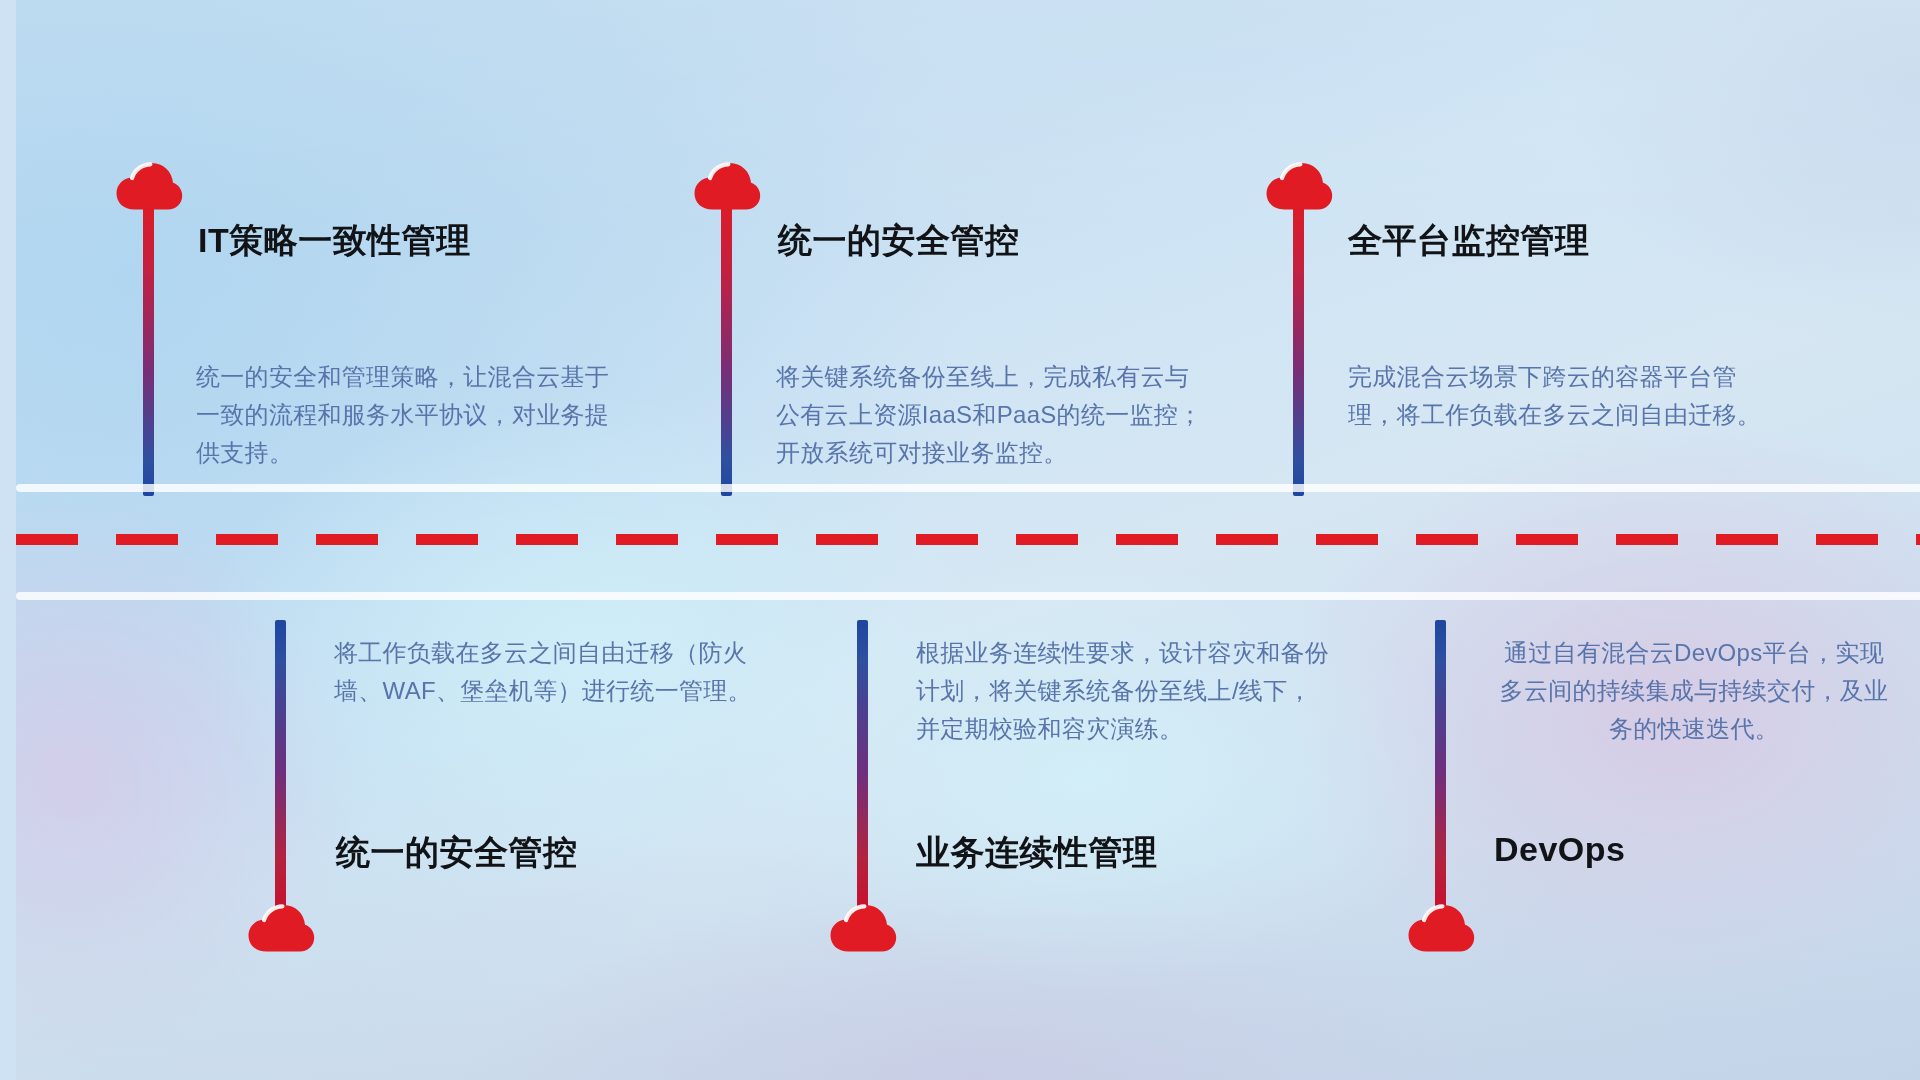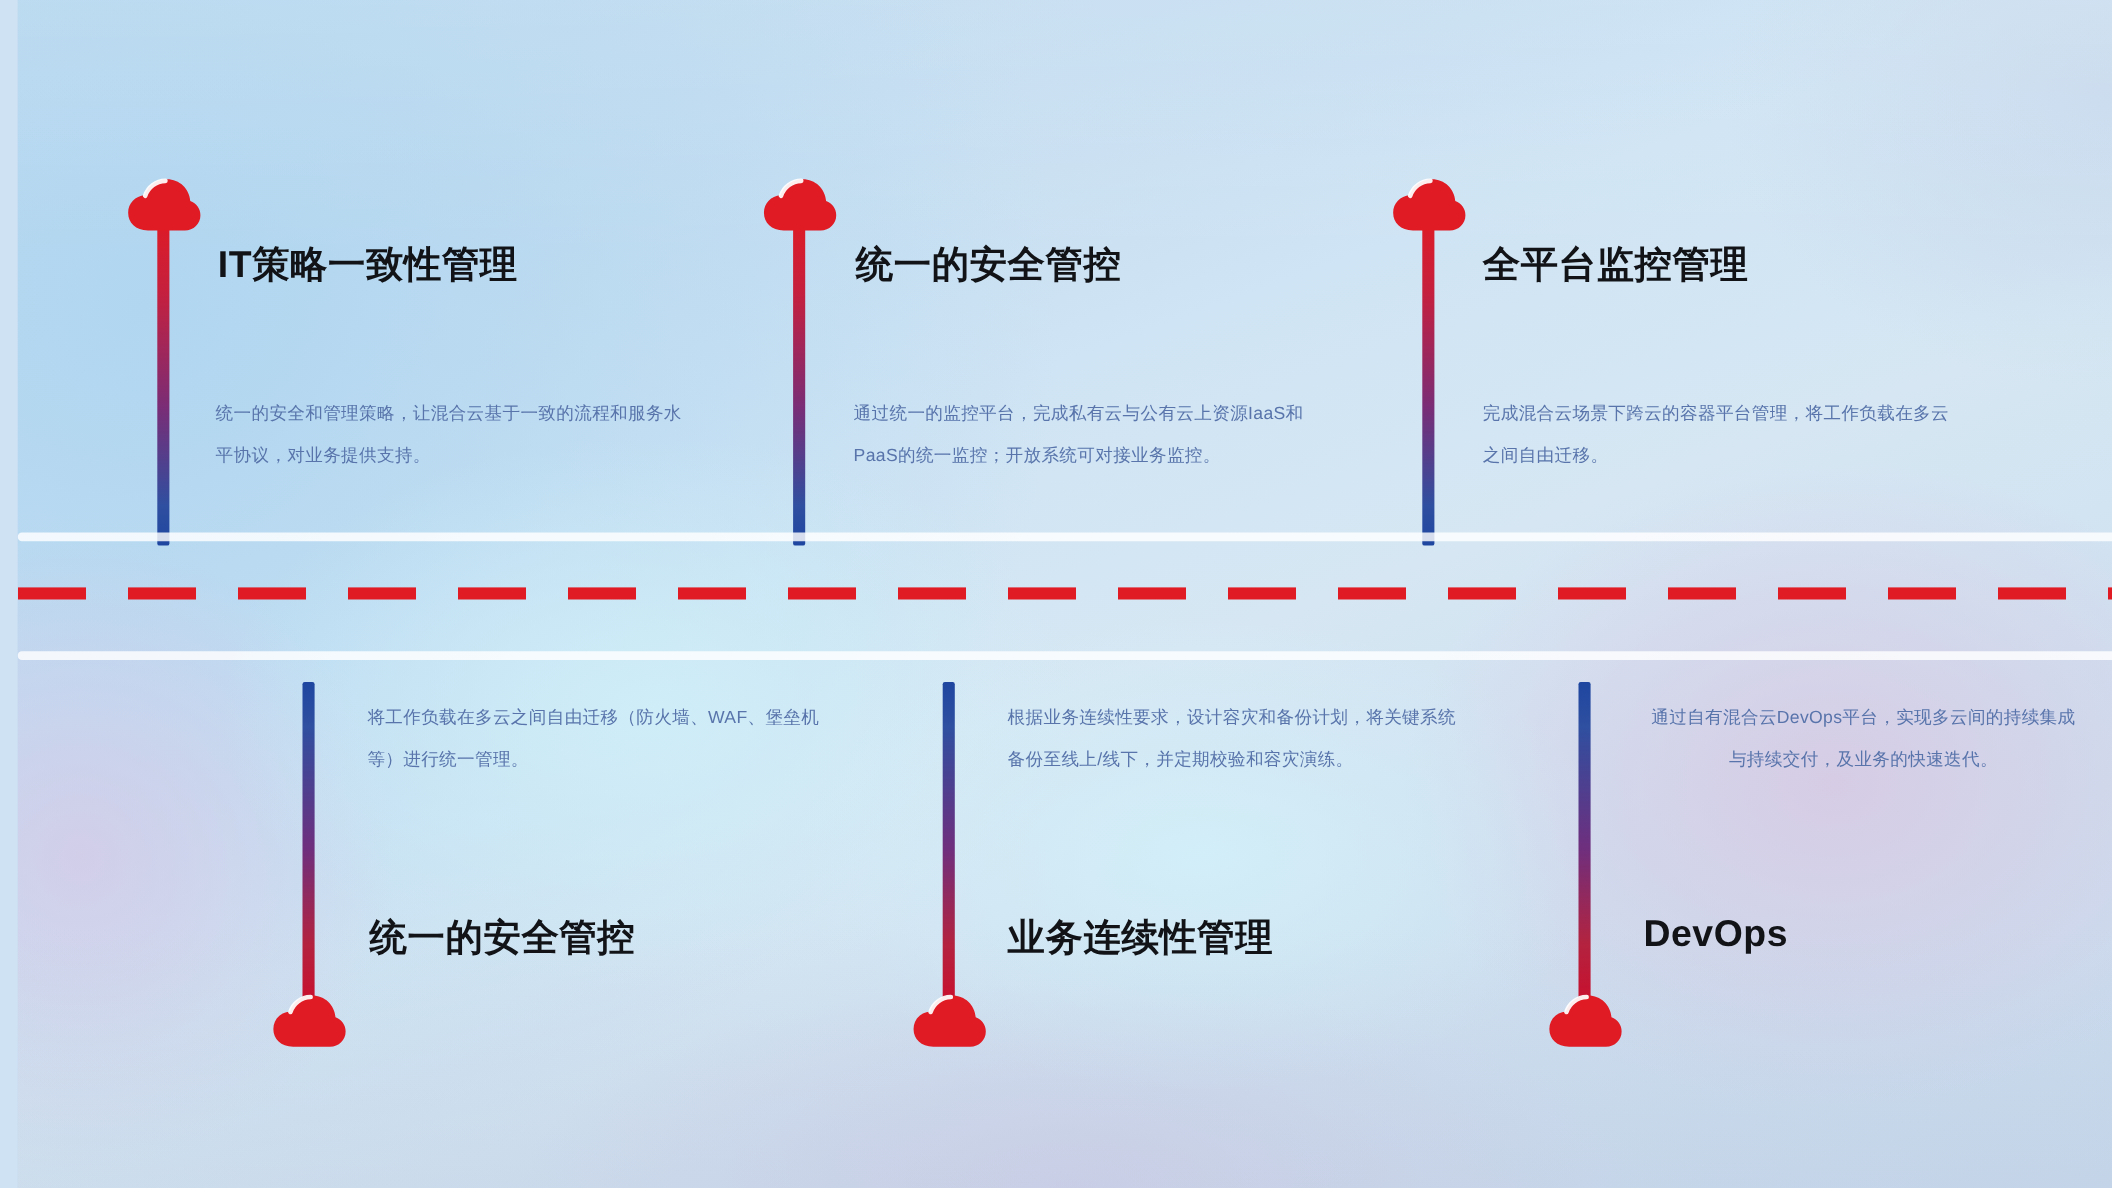--- a/index.html
+++ b/index.html
@@ -133,21 +133,21 @@
   .heading {
     position: absolute;
     font-size: 34px;
     font-weight: 700;
     color: #111317;
     letter-spacing: 0.5px;
     white-space: nowrap;
   }
   .body-text {
     position: absolute;
-    font-size: 16px;
+    font-size: 24px;
     line-height: 38px;
     color: #5874ab;
     letter-spacing: 0.3px;
   }
 </style>
 </head>
 <body>
 
 <div id="stage">
 
@@ -180,21 +180,21 @@
     <div class="marker" style="left:676px; top:160px;">
       <div class="stem stem-down" style="top:36px; height:300px;"></div>
       <div class="cloud">
         <svg viewBox="0 0 70 52" xmlns="http://www.w3.org/2000/svg">
           <path d="M20.5 49.5 C9.3 49.5 2.5 42.6 2.5 33.5 C2.5 24.8 9.0 18.2 17.6 17.6 C20.4 9.0 28.4 3.0 37.8 3.0 C49.2 3.0 58.2 11.6 59.0 22.7 C64.6 24.6 68.2 29.6 68.2 35.7 C68.2 43.6 62.0 49.5 54.0 49.5 Z" fill="#e01b24"></path>
           <path d="M18.0 18.0 C20.6 10.0 27.8 4.6 36.4 4.4" fill="none" stroke="#ffffff" stroke-width="4.2" stroke-linecap="round" opacity="0.92"></path>
         </svg>
       </div>
     </div>
     <div class="heading" style="left:762px; top:218px;">统一的安全管控</div>
-    <div class="body-text" style="left:760px; top:358px; width:436px;">通过统一的监控平台，完成私有云与公有云上资源IaaS和PaaS的统一监控；开放系统可对接业务监控。</div>
+    <div class="body-text" style="left:760px; top:358px; width:436px;">将关键系统备份至线上，完成私有云与公有云上资源IaaS和PaaS的统一监控；开放系统可对接业务监控。</div>
   </div>
 
   <div class="col">
     <div class="marker" style="left:1248px; top:160px;">
       <div class="stem stem-down" style="top:36px; height:300px;"></div>
       <div class="cloud">
         <svg viewBox="0 0 70 52" xmlns="http://www.w3.org/2000/svg">
           <path d="M20.5 49.5 C9.3 49.5 2.5 42.6 2.5 33.5 C2.5 24.8 9.0 18.2 17.6 17.6 C20.4 9.0 28.4 3.0 37.8 3.0 C49.2 3.0 58.2 11.6 59.0 22.7 C64.6 24.6 68.2 29.6 68.2 35.7 C68.2 43.6 62.0 49.5 54.0 49.5 Z" fill="#e01b24"></path>
           <path d="M18.0 18.0 C20.6 10.0 27.8 4.6 36.4 4.4" fill="none" stroke="#ffffff" stroke-width="4.2" stroke-linecap="round" opacity="0.92"></path>
         </svg>

